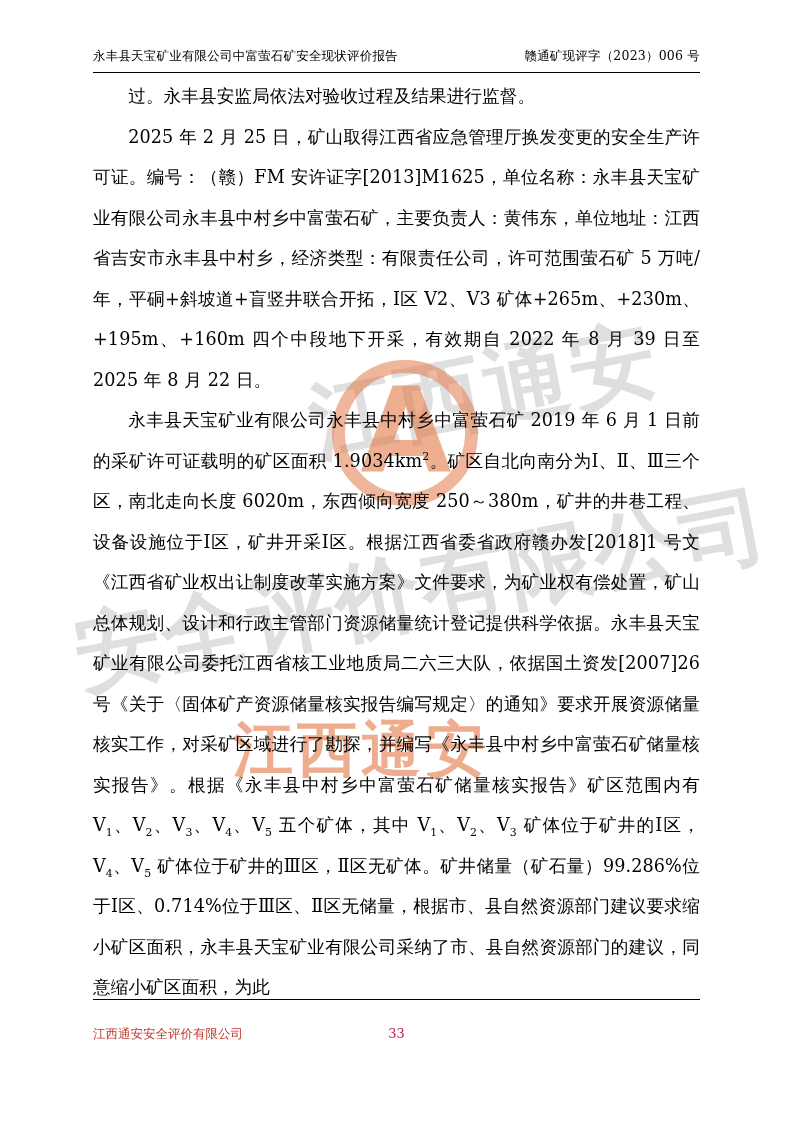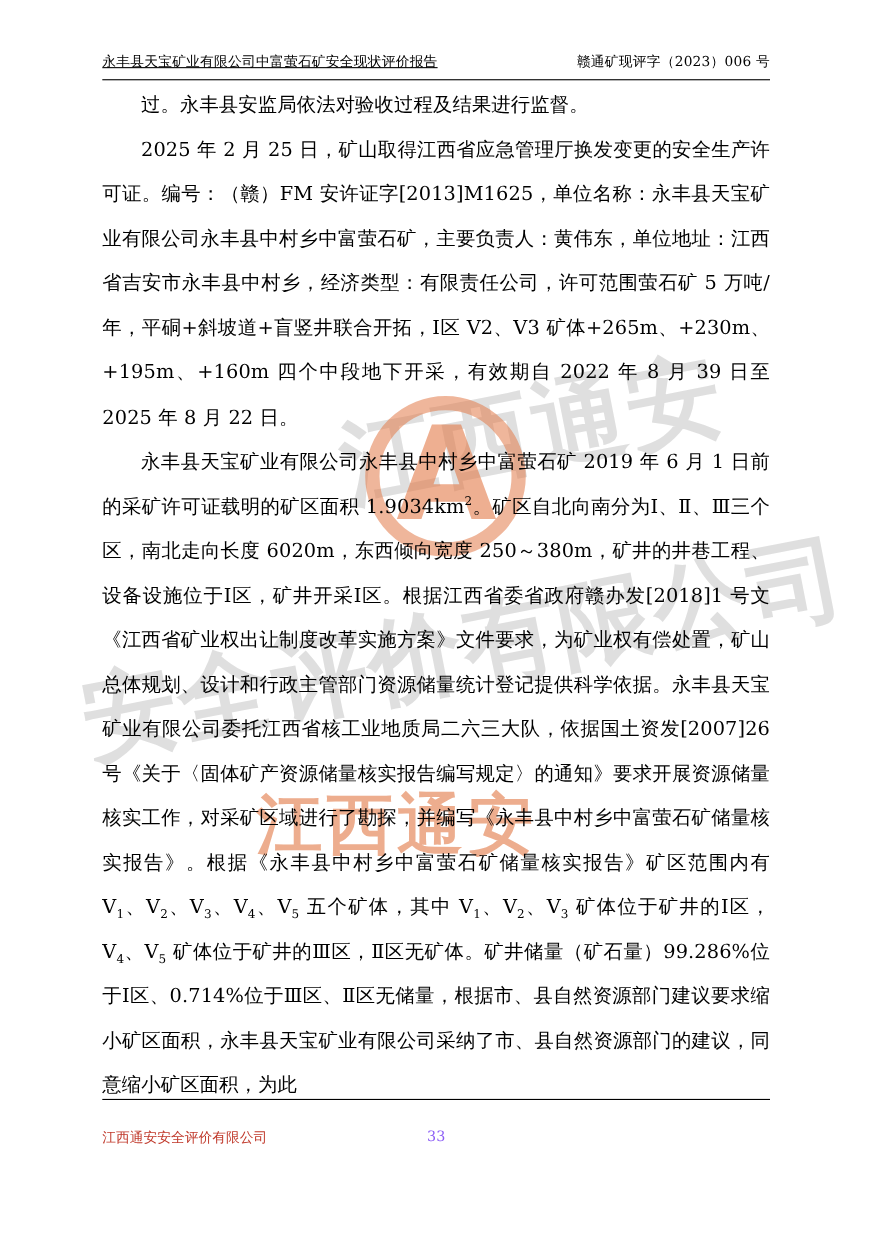--- a/index.html
+++ b/index.html
@@ -24,21 +24,21 @@
     top: 48px;
     left: 93px;
     right: 93px;
     display: flex;
     justify-content: space-between;
     align-items: flex-end;
     font-size: 12.5px;
     line-height: 1.2;
     letter-spacing: 0.2px;
   }
-  .header-left { white-space: nowrap; text-decoration: underline; }
+  .header-left { white-space: nowrap; }
   .header-right { white-space: nowrap; }
   .header-rule {
     position: absolute;
     top: 72px;
     left: 93px;
     right: 93px;
     border-bottom: 1.1px solid #000;
   }
 
   
@@ -82,21 +82,21 @@
     top: 0;
     white-space: nowrap;
     font-family: Liberation Serif, serif;
   }
   .footer-page {
     position: absolute;
     left: 0;
     right: 0;
     top: 0;
     text-align: center;
-    color: #8b5cf6;
+    color: #be185d;
     font-size: 13px;
   }
 
   
   .wm-layer {
     position: absolute;
     inset: 0;
     pointer-events: none;
     overflow: hidden;
   }

